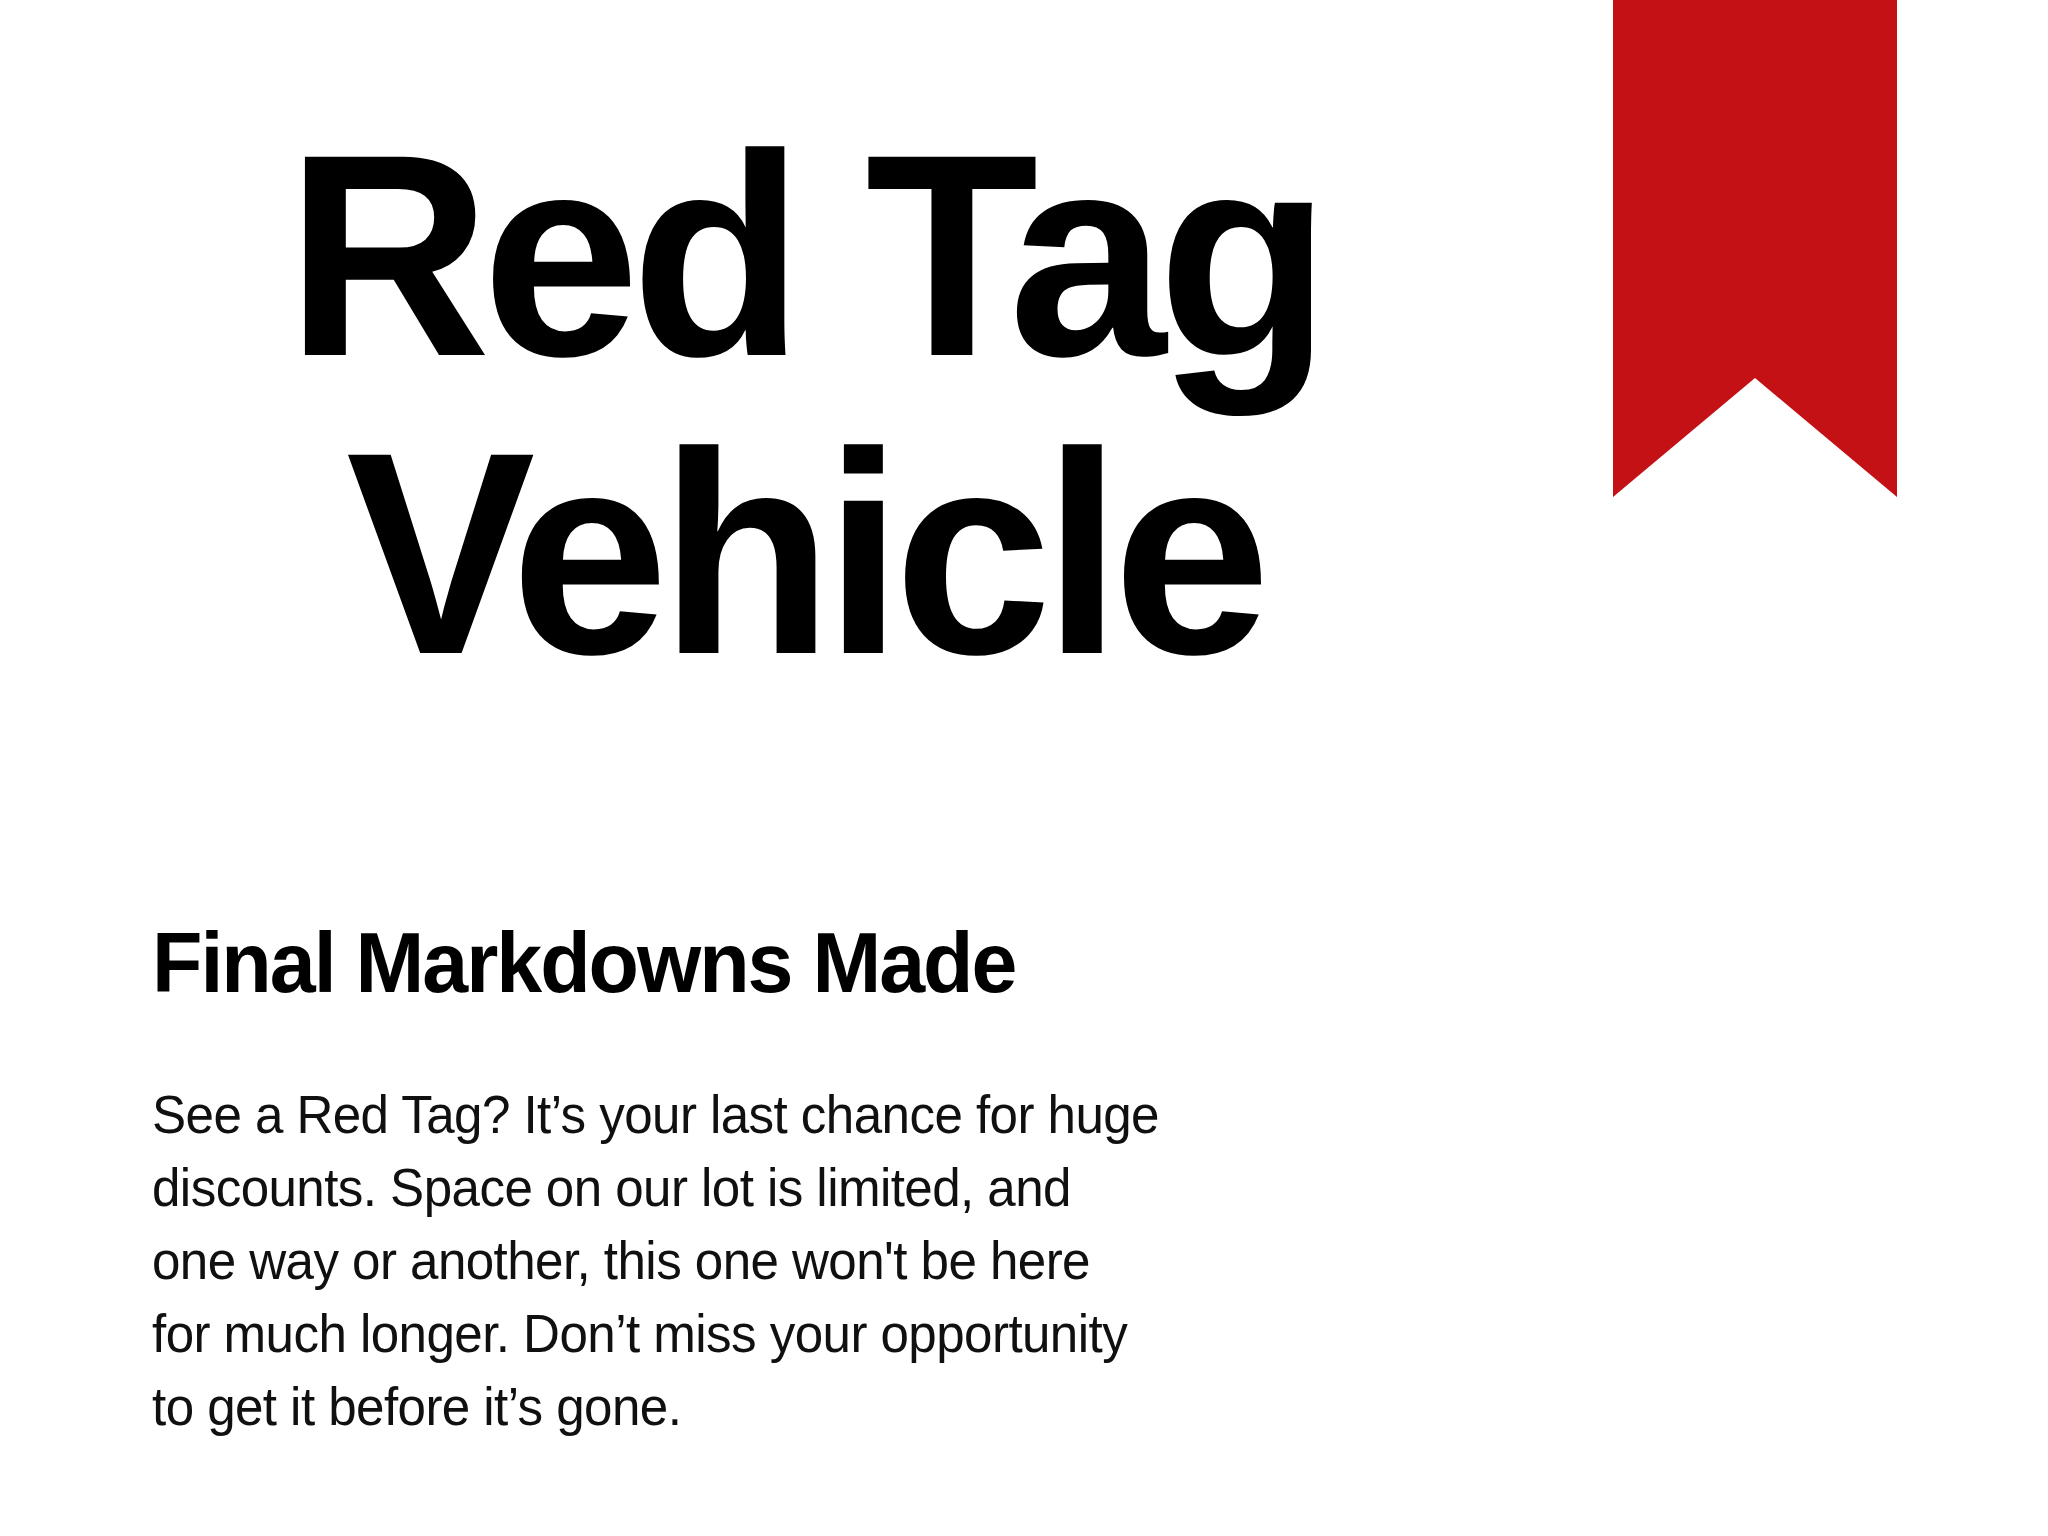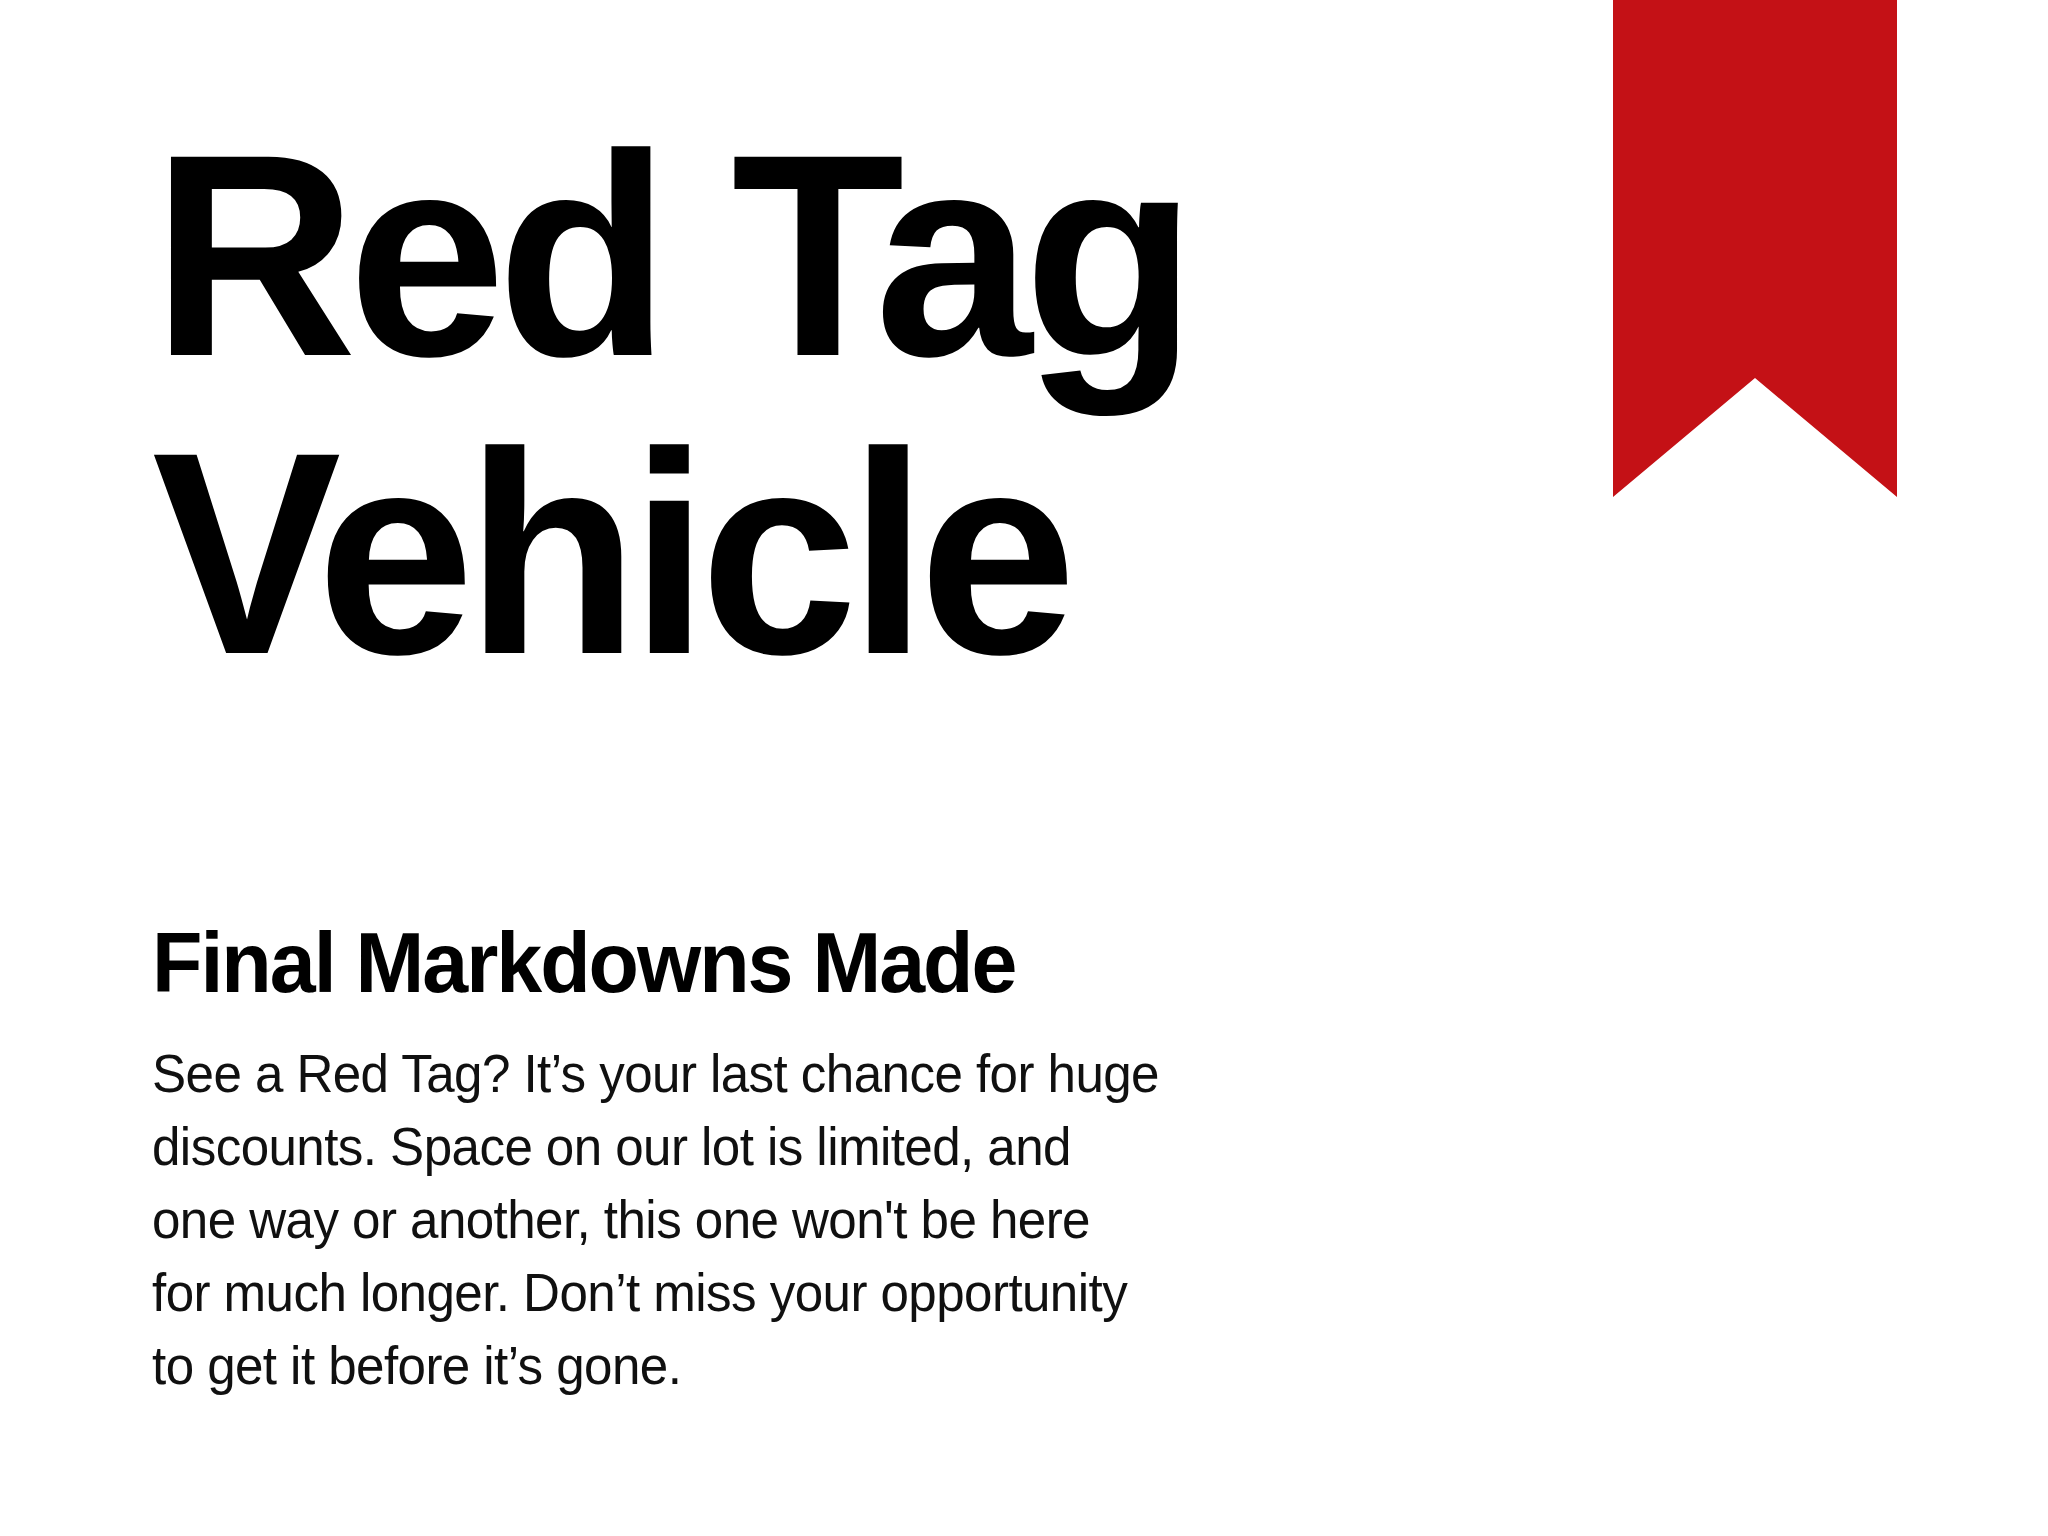--- a/index.html
+++ b/index.html
@@ -31,23 +31,24 @@
   }
   .ribbon-svg {
     display: block;
     width: 284px;
     height: 497px;
   }
 
   
   .headline {
     position: absolute;
-    left: 152px;
+    left: 144px;
     top: 106px;
     width: 1340px;
+    text-align: center;
   }
   .headline-line {
     display: block;
     font-family: "Liberation Sans", sans-serif;
     font-weight: 700;
     font-size: 288px;
     line-height: 298px;
     letter-spacing: -9px;
     color: #000000;
     white-space: nowrap;
@@ -71,21 +72,21 @@
     white-space: nowrap;
     margin: 0;
     transform: scaleX(0.96);
     transform-origin: left center;
   }
 
   
   .body-copy {
     position: absolute;
     left: 152px;
-    top: 1037px;
+    top: 1078px;
     width: 1110px;
     margin: 0;
   }
   .body-line {
     display: block;
     font-family: "Liberation Sans", sans-serif;
     font-weight: 400;
     font-size: 53px;
     line-height: 73px;
     letter-spacing: -0.6px;

